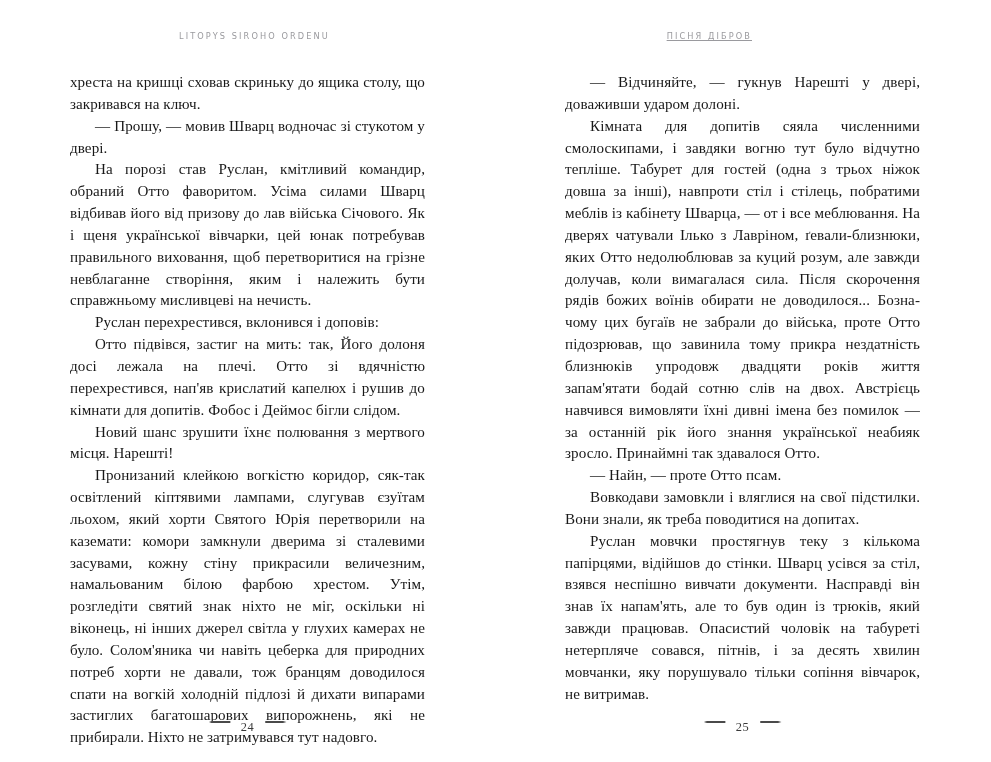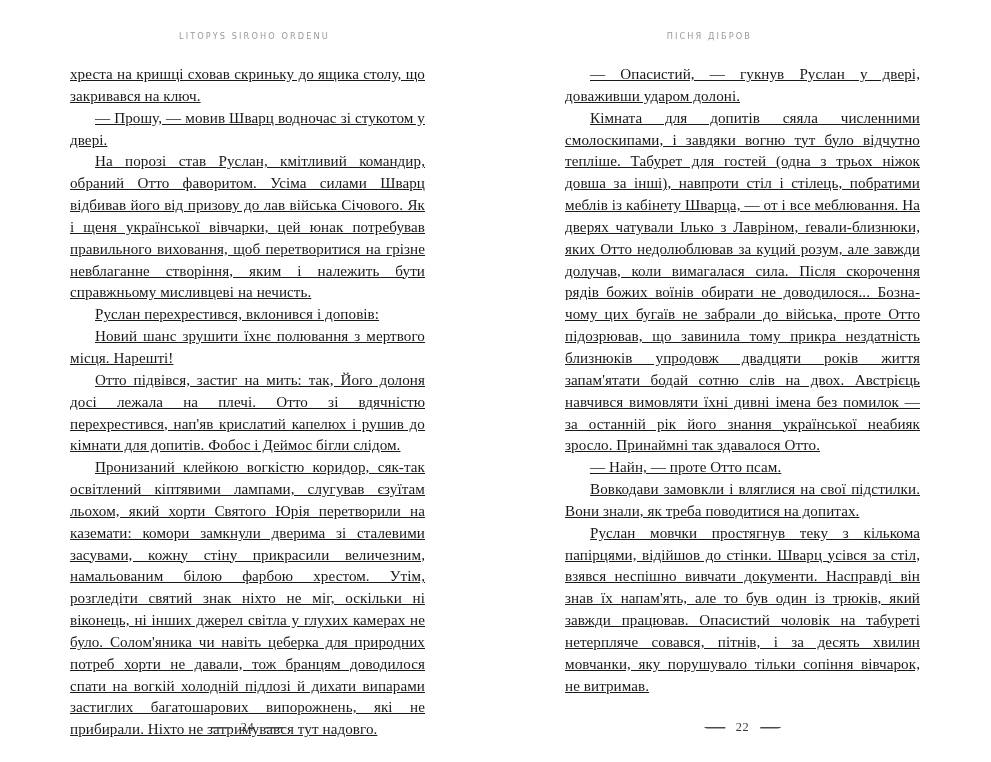--- a/index.html
+++ b/index.html
@@ -30,29 +30,28 @@
     position: absolute;
     top: 31px;
     font-family: "DejaVu Sans", "Liberation Sans", sans-serif;
     font-size: 8.2px;
     letter-spacing: 2.1px;
     color: #9a9a9e;
     text-transform: uppercase;
     white-space: nowrap;
   }
   .running-head.left  { left: 179px; }
-  .running-head.right { right: 177px; text-align: center; }
+  .running-head.right { right: 177px; text-align: center; text-decoration: underline; }
 
   
   .page {
     position: absolute;
-    top: 64px;
+    top: 72px;
     width: 355px;
     height: 640px;
-    text-decoration: underline;
   }
   .page.verso { left: 70px; }
   .page.recto { left: 565px; }
 
   .column {
     text-align: justify;
     text-justify: inter-word;
     hyphens: manual;
     font-size: 15.1px;
     line-height: 21.85px;
@@ -71,21 +70,21 @@
   .column p:last-child {
     text-align: justify;
   }
 
   
   .folio {
     position: absolute;
     bottom: 27px;
     width: 355px;
     display: flex;
-    align-items: center;
+    align-items: flex-start;
     justify-content: center;
     gap: 9px;
     font-family: "Liberation Serif", "DejaVu Serif", serif;
     font-size: 12.4px;
     color: #3a3a3a;
     letter-spacing: 0.5px;
   }
   .folio.verso { left: 70px; }
   .folio.recto { left: 565px; }
 
@@ -124,41 +123,41 @@
   <div class="running-head left">LITOPYS SIROHO ORDENU</div>
 
   <div class="running-head right">ПІСНЯ ДІБРОВ</div>
 
   <div class="page verso">
     <div class="column">
         <p class="noindent">хреста на кришці сховав скриньку до ящика столу, що закривався на ключ.</p>
         <p>— Прошу, — мовив Шварц водночас зі стукотом у двері.</p>
         <p>На порозі став Руслан, кмітливий командир, обраний Отто фаворитом. Усіма силами Шварц відбивав його від призову до лав війська Січового. Як і щеня української вівчарки, цей юнак потребував правильного виховання, щоб перетворитися на грізне невблаганне створіння, яким і належить бути справжньому мисливцеві на нечисть.</p>
         <p>Руслан перехрестився, вклонився і доповів:</p>
+        <p>Отто підвівся, застиг на мить: так, Його долоня досі лежала на плечі. Отто зі вдячністю перехрестився, нап'яв крислатий капелюх і рушив до кімнати для допитів. Фобос і Деймос бігли слідом.</p>
         <p>Новий шанс зрушити їхнє полювання з мертвого місця. Нарешті!</p>
-        <p>Отто підвівся, застиг на мить: так, Його долоня досі лежала на плечі. Отто зі вдячністю перехрестився, нап'яв крислатий капелюх і рушив до кімнати для допитів. Фобос і Деймос бігли слідом.</p>
         <p>Пронизаний клейкою вогкістю коридор, сяк-так освітлений кіптявими лампами, слугував єзуїтам льохом, який хорти Святого Юрія перетворили на каземати: комори замкнули дверима зі сталевими засувами, кожну стіну прикрасили величезним, намальованим білою фарбою хрестом. Утім, розгледіти святий знак ніхто не міг, оскільки ні віконець, ні інших джерел світла у глухих камерах не було. Солом'яника чи навіть цеберка для природних потреб хорти не давали, тож бранцям доводилося спати на вогкій холодній підлозі й дихати випарами застиглих багатошарових випорожнень, які не прибирали. Ніхто не затримувався тут надовго.</p>
       </div>
   </div>
 
   <div class="page recto">
     <div class="column">
-        <p>— Опасистий, — гукнув Руслан у двері, доваживши ударом долоні.</p>
+        <p>— Відчиняйте, — гукнув Нарешті у двері, доваживши ударом долоні.</p>
         <p>Кімната для допитів сяяла численними смолоскипами, і завдяки вогню тут було відчутно тепліше. Табурет для гостей (одна з трьох ніжок довша за інші), навпроти стіл і стілець, побратими меблів із кабінету Шварца, — от і все меблювання. На дверях чатували Ілько з Лавріном, ґевали-близнюки, яких Отто недолюблював за куций розум, але завжди долучав, коли вимагалася сила. Після скорочення рядів божих воїнів обирати не доводилося... Бозна-чому цих бугаїв не забрали до війська, проте Отто підозрював, що завинила тому прикра нездатність близнюків упродовж двадцяти років життя запам'ятати бодай сотню слів на двох. Австрієць навчився вимовляти їхні дивні імена без помилок — за останній рік його знання української неабияк зросло. Принаймні так здавалося Отто.</p>
         <p>— Найн, — проте Отто псам.</p>
         <p>Вовкодави замовкли і вляглися на свої підстилки. Вони знали, як треба поводитися на допитах.</p>
         <p>Руслан мовчки простягнув теку з кількома папірцями, відійшов до стінки. Шварц усівся за стіл, взявся неспішно вивчати документи. Насправді він знав їх напам'ять, але то був один із трюків, який завжди працював. Опасистий чоловік на табуреті нетерпляче совався, пітнів, і за десять хвилин мовчанки, яку порушувало тільки сопіння вівчарок, не витримав.</p>
       </div>
   </div>
 
   <div class="folio verso">
     <span class="folio-orn left"></span>
     <span class="folio-num">24</span>
     <span class="folio-orn right"></span>
   </div>
 
   <div class="folio recto">
     <span class="folio-orn left"></span>
-    <span class="folio-num">22</span>
+    <span class="folio-num">25</span>
     <span class="folio-orn right"></span>
   </div>
 
 </div>
 
 </body></html>

